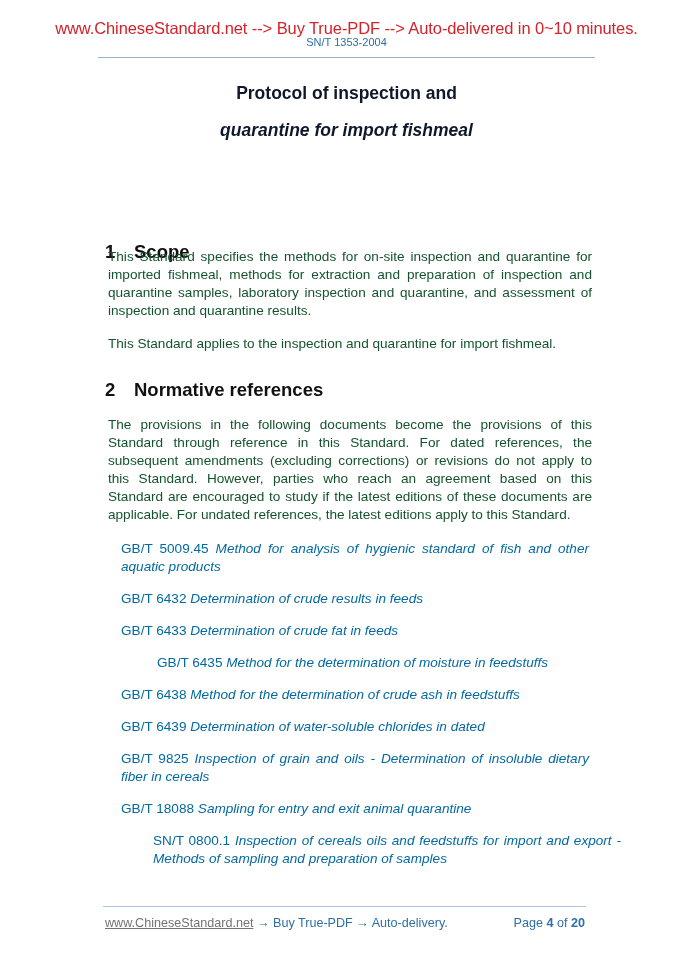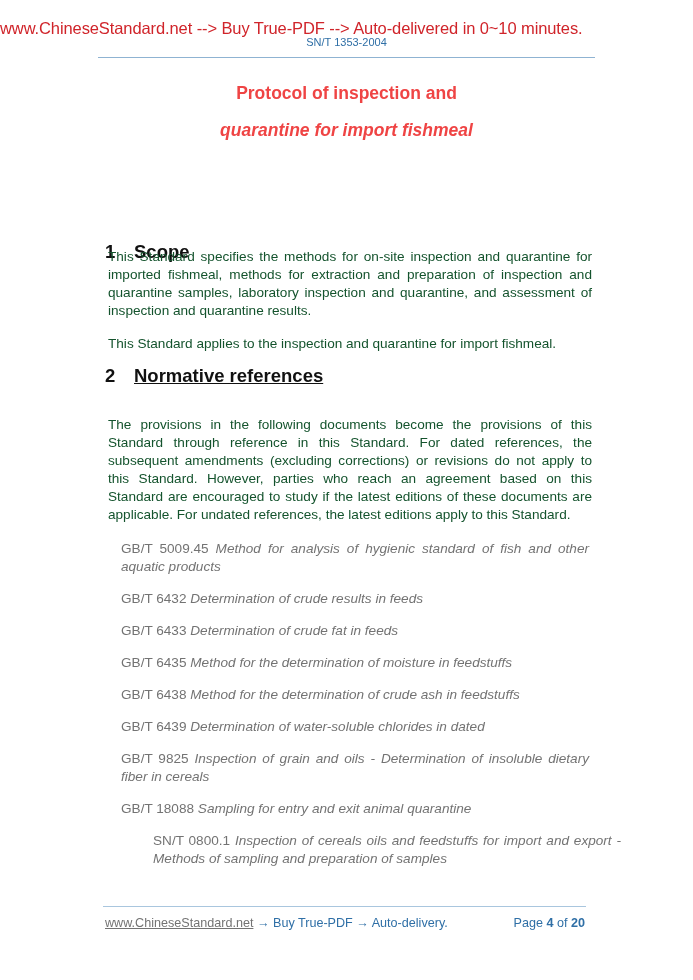--- a/index.html
+++ b/index.html
@@ -1,45 +1,45 @@
 <!DOCTYPE html>
 <html><head>
   <meta charset="utf-8">
   <style>
     html, body { margin: 0; padding: 0; }
     body {
       width: 693px; height: 980px; background: #ffffff; position: relative; overflow: hidden;
       font-family: "Liberation Sans", sans-serif; color: #111;
     }
     .top-banner {
-      position: absolute; left: 0; width: 693px; top: 19px; 
+      position: absolute; left: 0; width: 693px; top: 19px; text-align: center;
       color: #d0242a; font-size: 16.5px; line-height: 18px; letter-spacing: -0.1px;
     }
     .std-code {
       position: absolute; left: 0; width: 693px; top: 36px; text-align: center;
       color: #2f6fa6; font-size: 11px; line-height: 12px;
     }
     .hr-top { position: absolute; left: 98px; width: 497px; top: 57px; height: 1px; background: #8fb3d2; }
     .title {
       position: absolute; left: 0; width: 693px; text-align: center;
-      font-weight: bold; font-size: 17.5px; line-height: 20px; color: #ef4444;
+      font-weight: bold; font-size: 17.5px; line-height: 20px; color: #0f172a;
     }
     .t1 { top: 83px; }
     .t2 { top: 120px; font-style: italic; }
     .h1 {
       position: absolute; left: 105px; font-weight: bold; font-size: 18.5px; line-height: 22px; color: #111;
     }
     .h1 .num { display: inline-block; width: 29px; }
     .para {
       position: absolute; left: 108px; width: 484px; font-size: 13.6px; line-height: 18px;
       text-align: justify; color: #14532d;
     }
     .ref {
       position: absolute; left: 121px; width: 468px; font-size: 13.6px; line-height: 18px;
-      text-align: justify; color: #737373;
+      text-align: justify; color: #0369a1;
     }
     .ref i { font-style: italic; }
     .hr-bottom { position: absolute; left: 103px; width: 483px; top: 906px; height: 1px; background: #a9c6de; }
     .footer { position: absolute; top: 916px; left: 105px; width: 480px; font-size: 12.6px; line-height: 15px; color: #2f6fa6; }
     .footer a { color: #737373; text-decoration: underline; }
     .footer .page { position: absolute; right: 0; top: 0; padding-left: 40px; }
     .footer .page b { font-weight: bold; }
   </style>
 </head>
 <body>
@@ -50,29 +50,29 @@
 
 <div class="title t1">Protocol of inspection and</div>
 <div class="title t2">quarantine for import fishmeal</div>
 
 <div class="h1" style="top:205px;margin-top:36px;">
   <span class="num">1</span><span>Scope</span>
 </div>
 <div class="para" style="top:248px;">This Standard specifies the methods for on-site inspection and quarantine for imported fishmeal, methods for extraction and preparation of inspection and quarantine samples, laboratory inspection and quarantine, and assessment of inspection and quarantine results.</div>
 <div class="para" style="top:335px;">This Standard applies to the inspection and quarantine for import fishmeal.</div>
 
-<div class="h1" style="top:365px;text-decoration:underline;">
+<div class="h1" style="top:379px;">
   <span class="num">2</span><span>Normative references</span>
 </div>
 <div class="para" style="top:416px;">The provisions in the following documents become the provisions of this Standard through reference in this Standard. For dated references, the subsequent amendments (excluding corrections) or revisions do not apply to this Standard. However, parties who reach an agreement based on this Standard are encouraged to study if the latest editions of these documents are applicable. For undated references, the latest editions apply to this Standard.</div>
 
 <div class="ref" style="top:540px;"><span>GB/T 5009.45</span> <i>Method for analysis of hygienic standard of fish and other aquatic products</i></div>
 <div class="ref" style="top:590px;"><span>GB/T 6432</span> <i>Determination of crude results in feeds</i></div>
 <div class="ref" style="top:622px;"><span>GB/T 6433</span> <i>Determination of crude fat in feeds</i></div>
-<div class="ref" style="top:654px;"><span>GB/T 6435</span> <i>Method for the determination of moisture in feedstuffs</i></div>
+<div class="ref" style="top:654px;margin-left:36px;"><span>GB/T 6435</span> <i>Method for the determination of moisture in feedstuffs</i></div>
 <div class="ref" style="top:686px;"><span>GB/T 6438</span> <i>Method for the determination of crude ash in feedstuffs</i></div>
 <div class="ref" style="top:718px;"><span>GB/T 6439</span> <i>Determination of water-soluble chlorides in dated</i></div>
 <div class="ref" style="top:750px;"><span>GB/T 9825</span> <i>Inspection of grain and oils - Determination of insoluble dietary fiber in cereals</i></div>
 <div class="ref" style="top:800px;"><span>GB/T 18088</span> <i>Sampling for entry and exit animal quarantine</i></div>
 <div class="ref" style="top:832px;margin-left:32px;"><span>SN/T 0800.1</span> <i>Inspection of cereals oils and feedstuffs for import and export - Methods of sampling and preparation of samples</i></div>
 
 <div class="hr-bottom"></div>
 <div class="footer">
   <a>www.ChineseStandard.net</a><span> → Buy True-PDF → Auto-delivery.</span>
   <span class="page">

